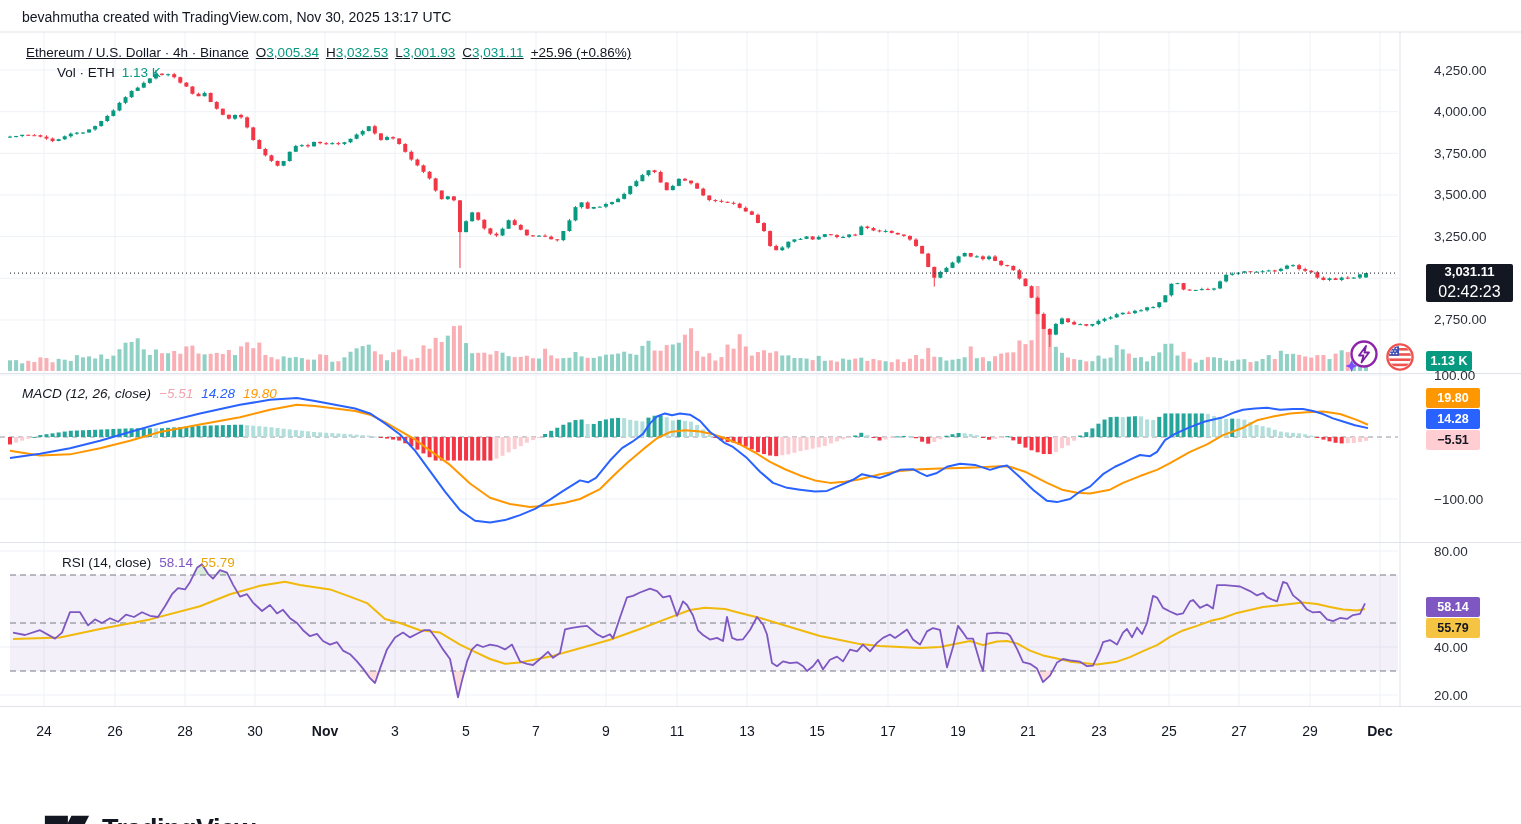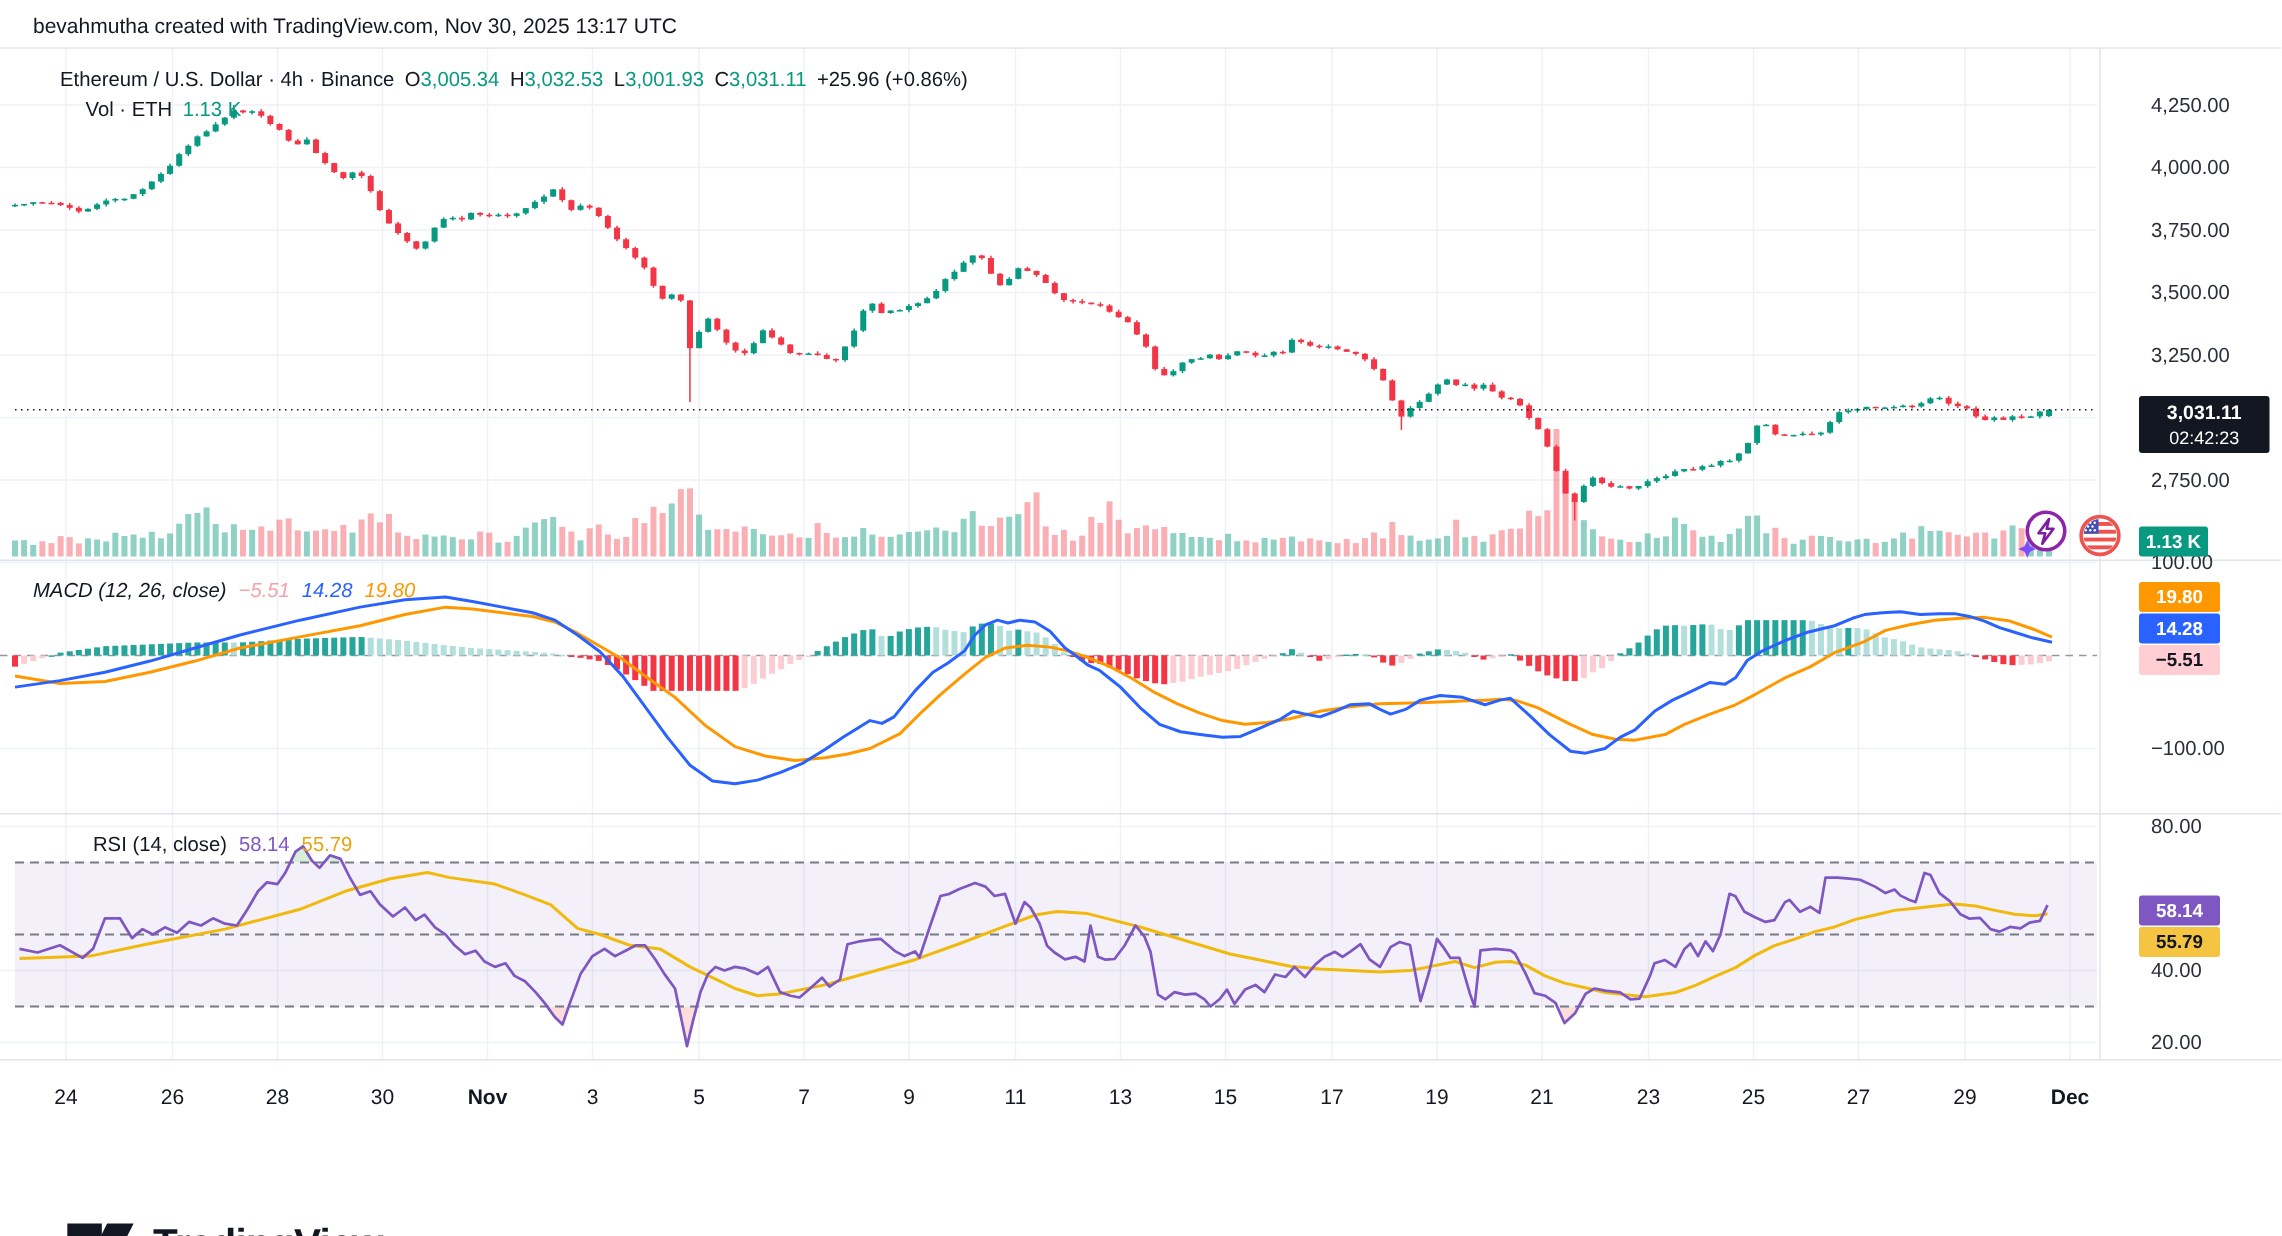--- a/index.html
+++ b/index.html
@@ -4,36 +4,36 @@
 <style>
   html,body{margin:0;padding:0;background:#ffffff;width:1521px;height:824px;overflow:hidden;
     font-family:"Liberation Sans",sans-serif;-webkit-font-smoothing:antialiased;}
   #root{position:relative;width:1521px;height:824px;background:#fff;}
   #chart-canvas{position:absolute;left:0;top:0;}
   .overlay{position:absolute;white-space:nowrap;}
   #attribution{left:22px;top:9px;font-size:14px;color:#131722;text-align:center;}
   .legend{font-size:13.5px;color:#131722;}
   .legend .val{color:#089981;}
   .legend .lbl{margin-left:7px;color:#131722;}
-  #legend-line1{left:40px;top:45px;}
+  #legend-line1{left:26px;top:45px;text-decoration:underline;}
   #legend-line2{left:22px;top:65px;margin-left:35px;}
   #legend-line2 .val{margin-left:7px;}
   #macd-legend{left:22px;top:386px;font-style:italic;}
   #macd-legend .hist{color:#f2a2ae;margin-left:8px;}
   #macd-legend .line{color:#2962ff;margin-left:8px;}
   #macd-legend .signal{color:#ff9800;margin-left:8px;}
   #rsi-legend{left:22px;top:555px;margin-left:40px;}
   #rsi-legend .rsi{color:#7e57c2;margin-left:8px;}
   #rsi-legend .ma{color:#e8a40c;margin-left:8px;}
   .badge{position:absolute;left:1426px;width:54px;height:20px;border-radius:2px;
     font-size:12.5px;font-weight:700;display:flex;align-items:center;justify-content:center;}
   #price-badge{left:1426px;top:264px;width:87px;height:38px;background:#131722;color:#fff;
     border-radius:2px;display:flex;flex-direction:column;align-items:center;justify-content:center;line-height:1.35;}
   #price-badge .p{font-size:13px;font-weight:700;}
-  #price-badge .cd{font-size:12px;font-weight:400;}
+  #price-badge .cd{font-size:16px;font-weight:400;}
   #vol-badge{top:351px;width:46px;background:#089981;color:#fff;}
   #macd-signal-badge{top:388px;background:#ff9800;color:#fff;}
   #macd-line-badge{top:409px;background:#2962ff;color:#fff;}
   #macd-hist-badge{top:430px;background:#ffcdd2;color:#131722;}
   #rsi-badge{top:597px;background:#7e57c2;color:#fff;}
   #rsi-ma-badge{top:618px;background:#f6c443;color:#131722;}
   #tv-logo{left:44px;top:764px;display:flex;align-items:center;gap:12px;margin-top:48px;}
   #tv-logo .brand{font-size:27px;font-weight:800;color:#131722;letter-spacing:-0.5px;}
   .icon-btn{position:absolute;width:32px;height:32px;}
   #ai-icon{left:1344px;top:339px;}

